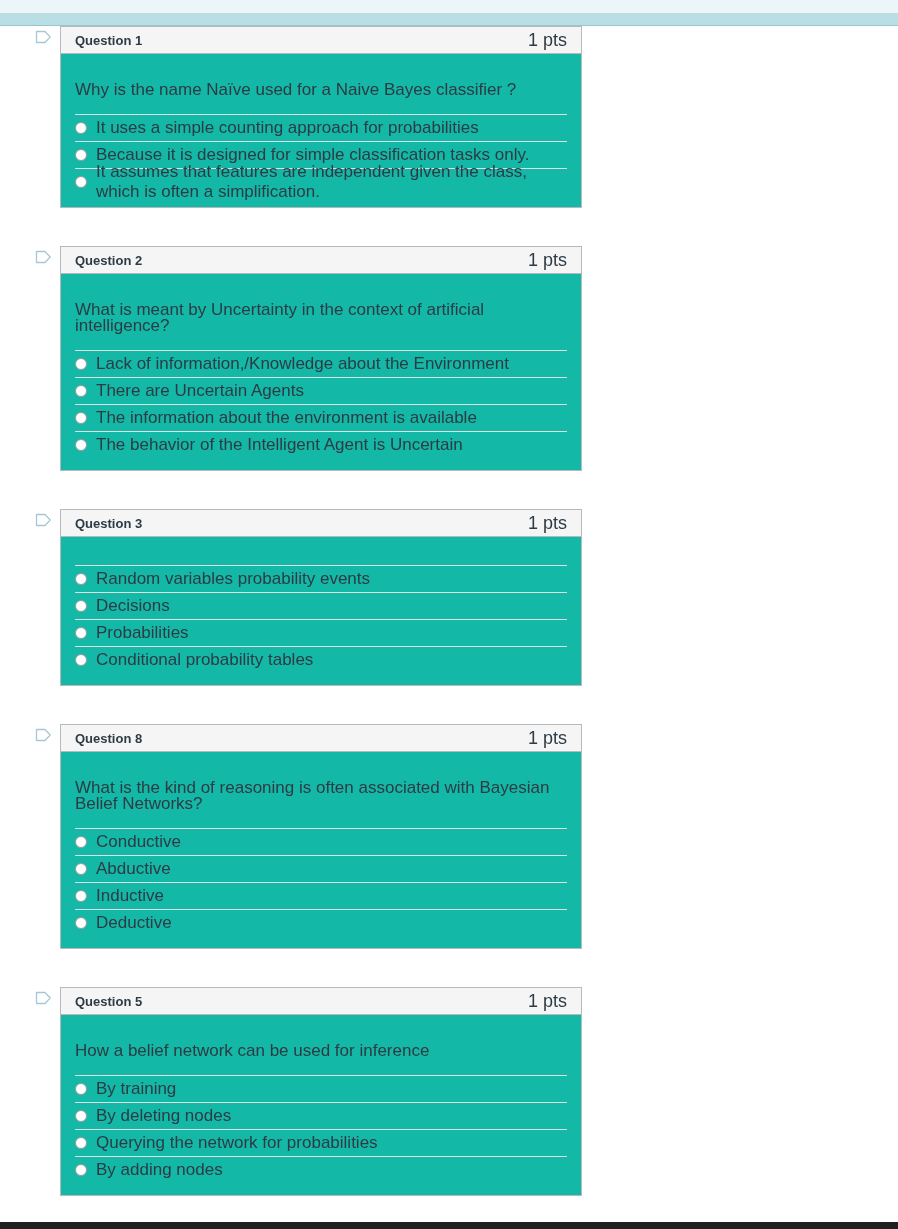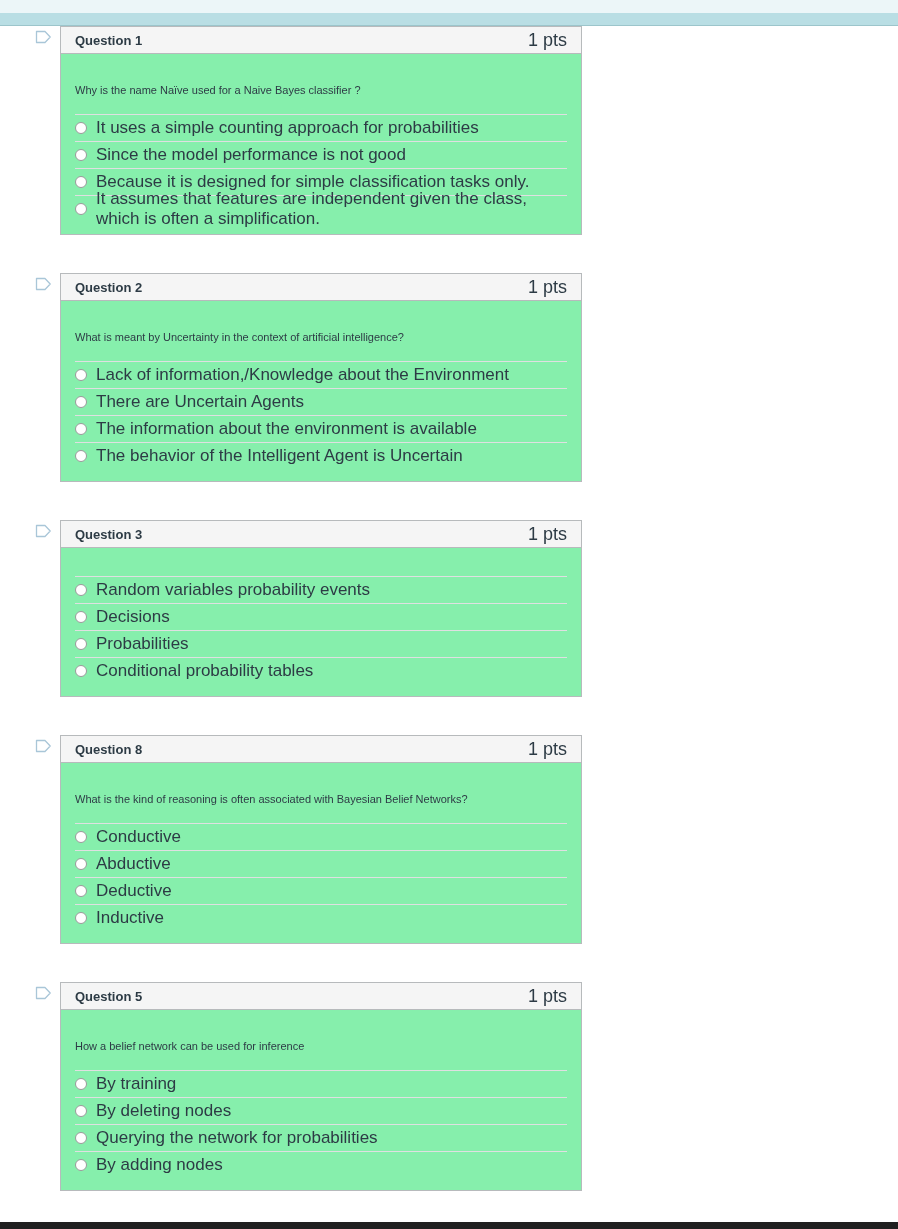--- a/index.html
+++ b/index.html
@@ -22,36 +22,36 @@
   .flag {
     position: absolute; left: -25px; top: 4px;
     width: 17px; height: 14px;
     cursor: pointer;
     display: inline-block;
   }
   .flag svg { display: block; }
 
   .q-box {
     border: 1px solid #b7babc;
-    background: #86efac;
+    background: #14b8a6;
     box-sizing: border-box;
   }
   .q-header {
     background: #f5f5f5;
     border-bottom: 1px solid #b7babc;
     height: 27px;
     display: flex; align-items: center; justify-content: space-between;
     padding: 0 14px;
     box-sizing: border-box;
   }
   .q-title { font-weight: bold; font-size: 13px; }
   .q-pts   { font-size: 18px; }
 
   .q-body { padding: 28px 14px 12px 14px; }
-  .q-prompt { font-size: 11px; line-height: 16px; margin-bottom: 16px; }
+  .q-prompt { font-size: 17px; line-height: 16px; margin-bottom: 16px; }
 
   .option {
     display: flex; align-items: center;
     height: 27px;
     border-top: 1px solid #dfe0e1;
     cursor: pointer;
     box-sizing: border-box;
   }
   .radio {
     width: 10px; height: 10px;
@@ -90,24 +90,20 @@
       </div>
       <div class="q-body">
         <div class="q-prompt">Why is the name Naïve used for a Naive Bayes classifier ?</div>
         <div class="options">
           <div class="option">
             <span class="radio"></span>
             <span class="option-label">It uses a simple counting approach for probabilities</span>
           </div>
           <div class="option">
             <span class="radio"></span>
-            <span class="option-label">Since the model performance is not good</span>
-          </div>
-          <div class="option">
-            <span class="radio"></span>
             <span class="option-label">Because it is designed for simple classification tasks only.</span>
           </div>
           <div class="option">
             <span class="radio"></span>
             <span class="option-label">It assumes that features are independent given the class, which is often a simplification.</span>
           </div>
         </div>
       </div>
     </div>
   </div>
@@ -198,26 +194,26 @@
           <div class="option">
             <span class="radio"></span>
             <span class="option-label">Conductive</span>
           </div>
           <div class="option">
             <span class="radio"></span>
             <span class="option-label">Abductive</span>
           </div>
           <div class="option">
             <span class="radio"></span>
+            <span class="option-label">Inductive</span>
+          </div>
+          <div class="option">
+            <span class="radio"></span>
             <span class="option-label">Deductive</span>
           </div>
-          <div class="option">
-            <span class="radio"></span>
-            <span class="option-label">Inductive</span>
-          </div>
         </div>
       </div>
     </div>
   </div>
 
   <div class="q-row">
     <span class="flag">
       <svg width="17" height="14" viewBox="0 0 17 14">
           <path d="M1.5 1.5 H10 L15.2 7 L10 12.5 H1.5 Z" fill="#ffffff" stroke="#a9c6d8" stroke-width="1.3" stroke-linejoin="round"></path>
         </svg>

